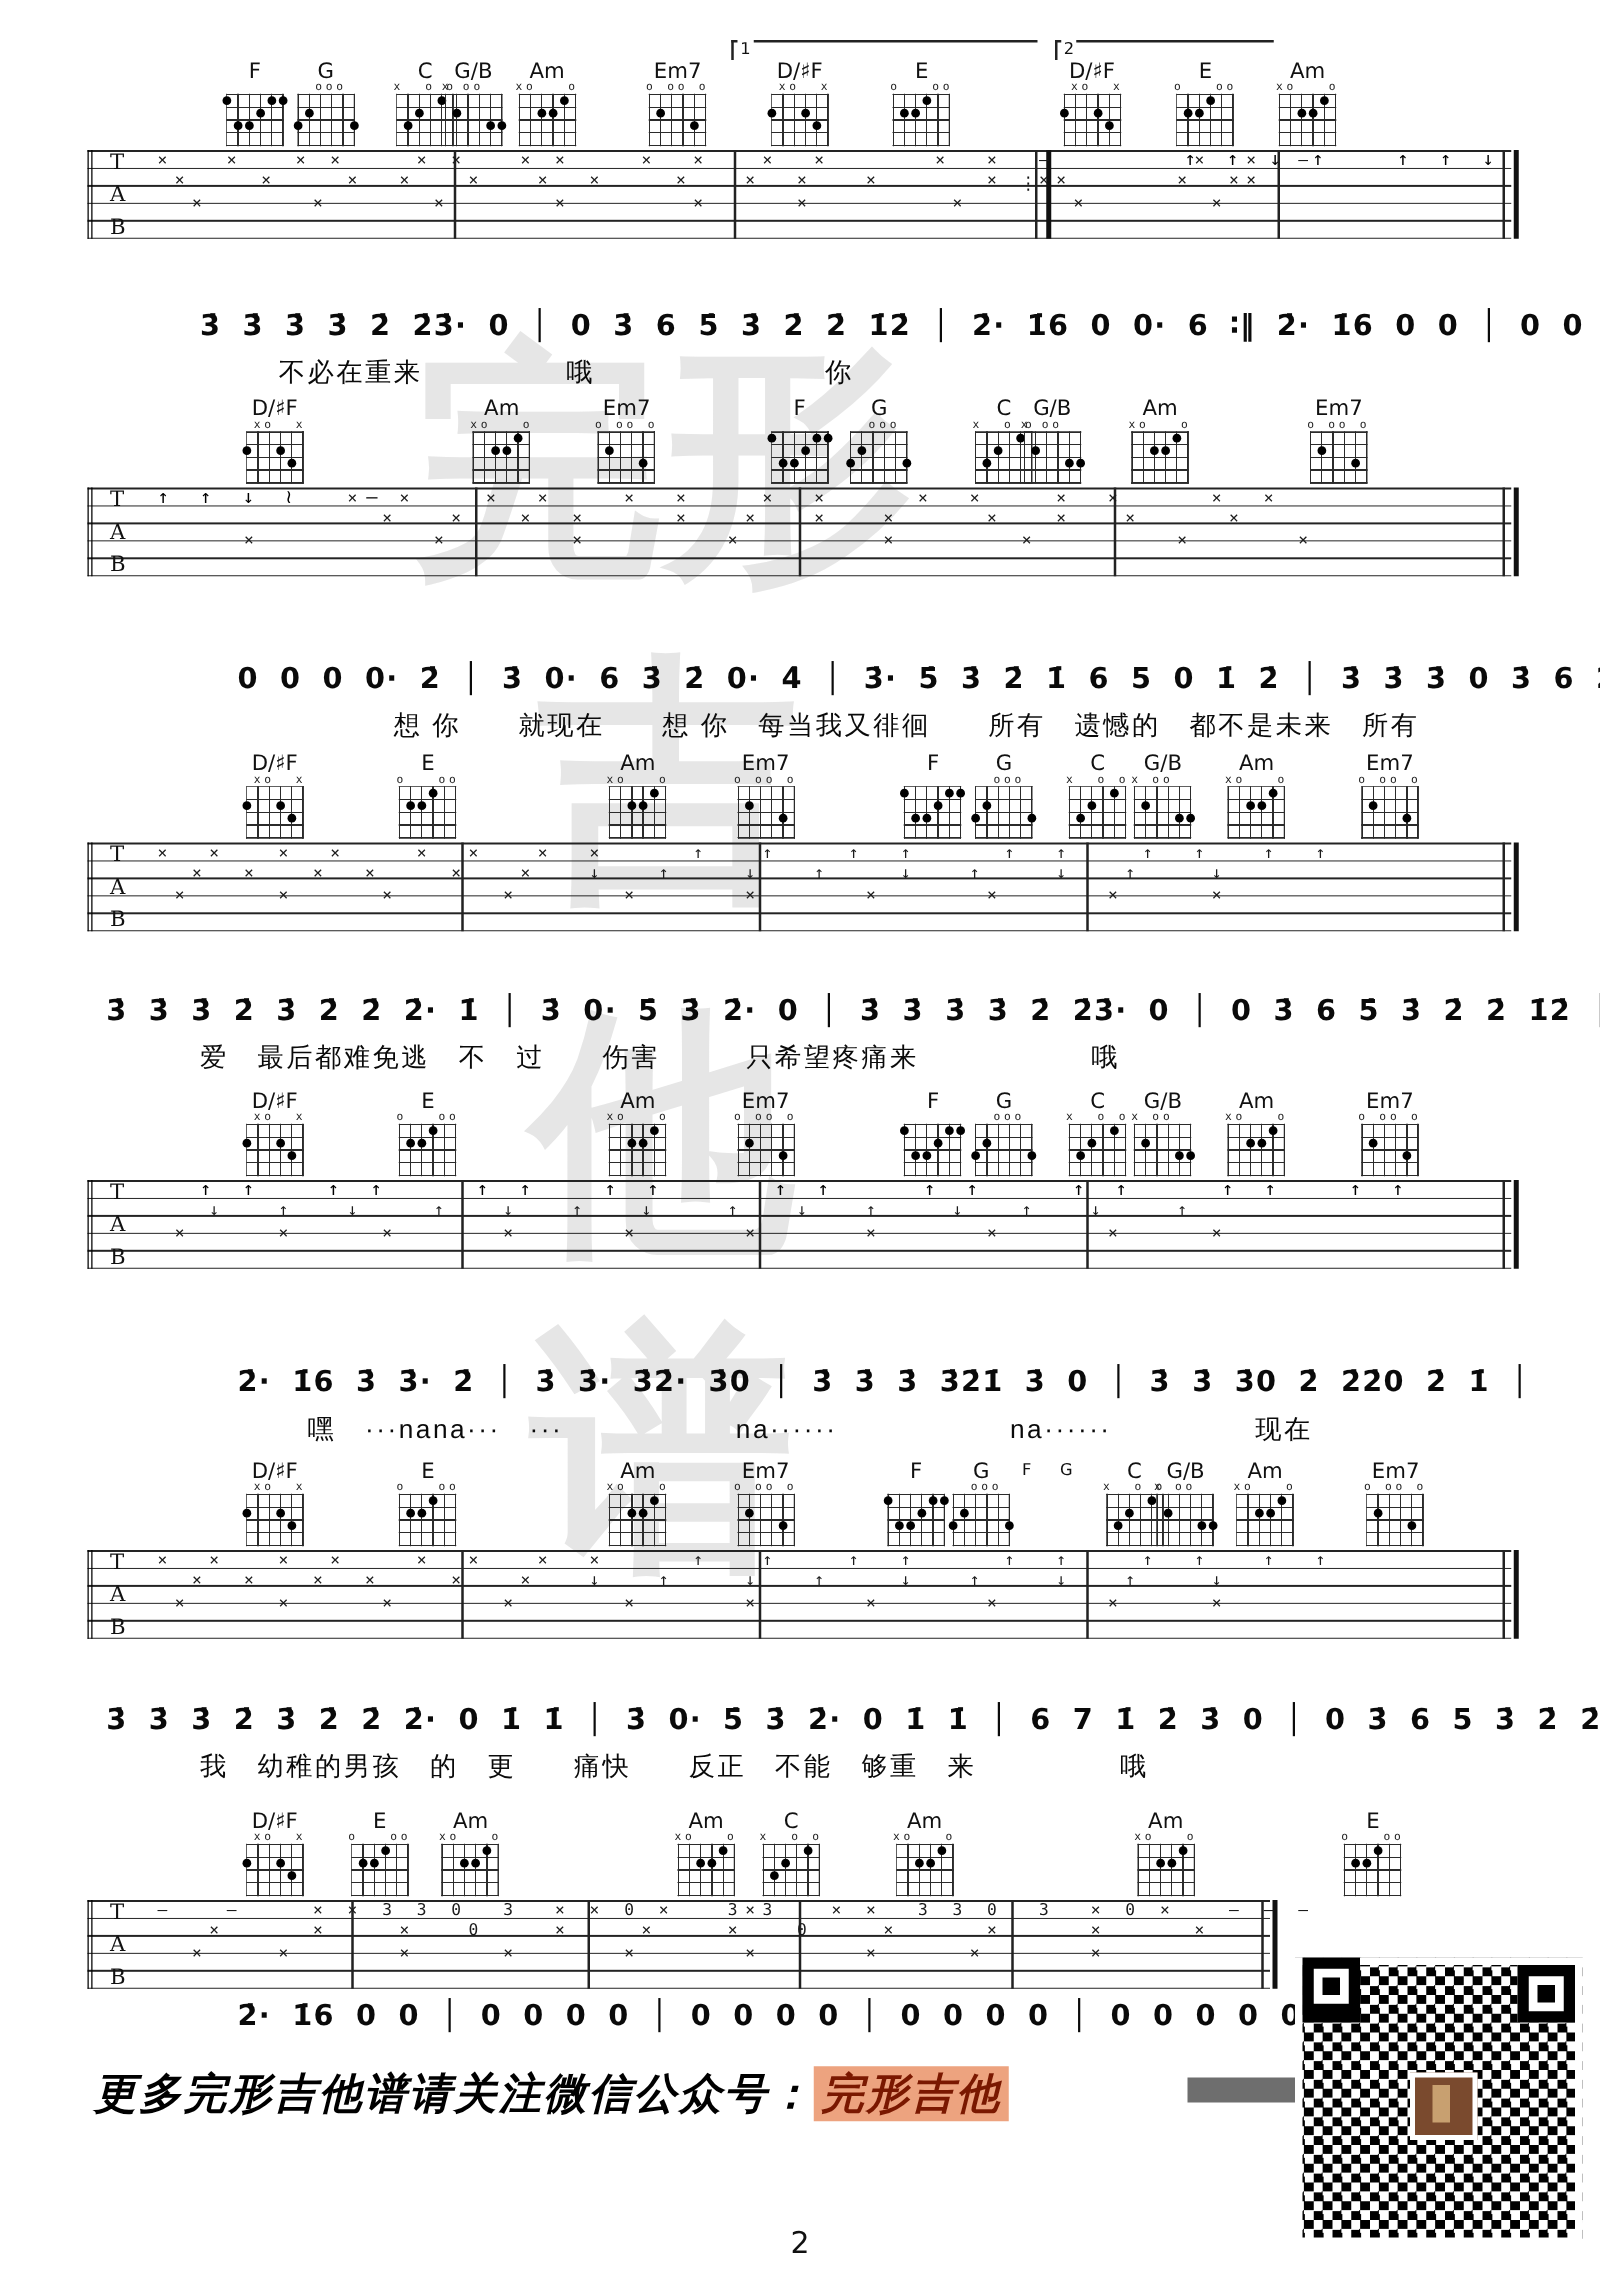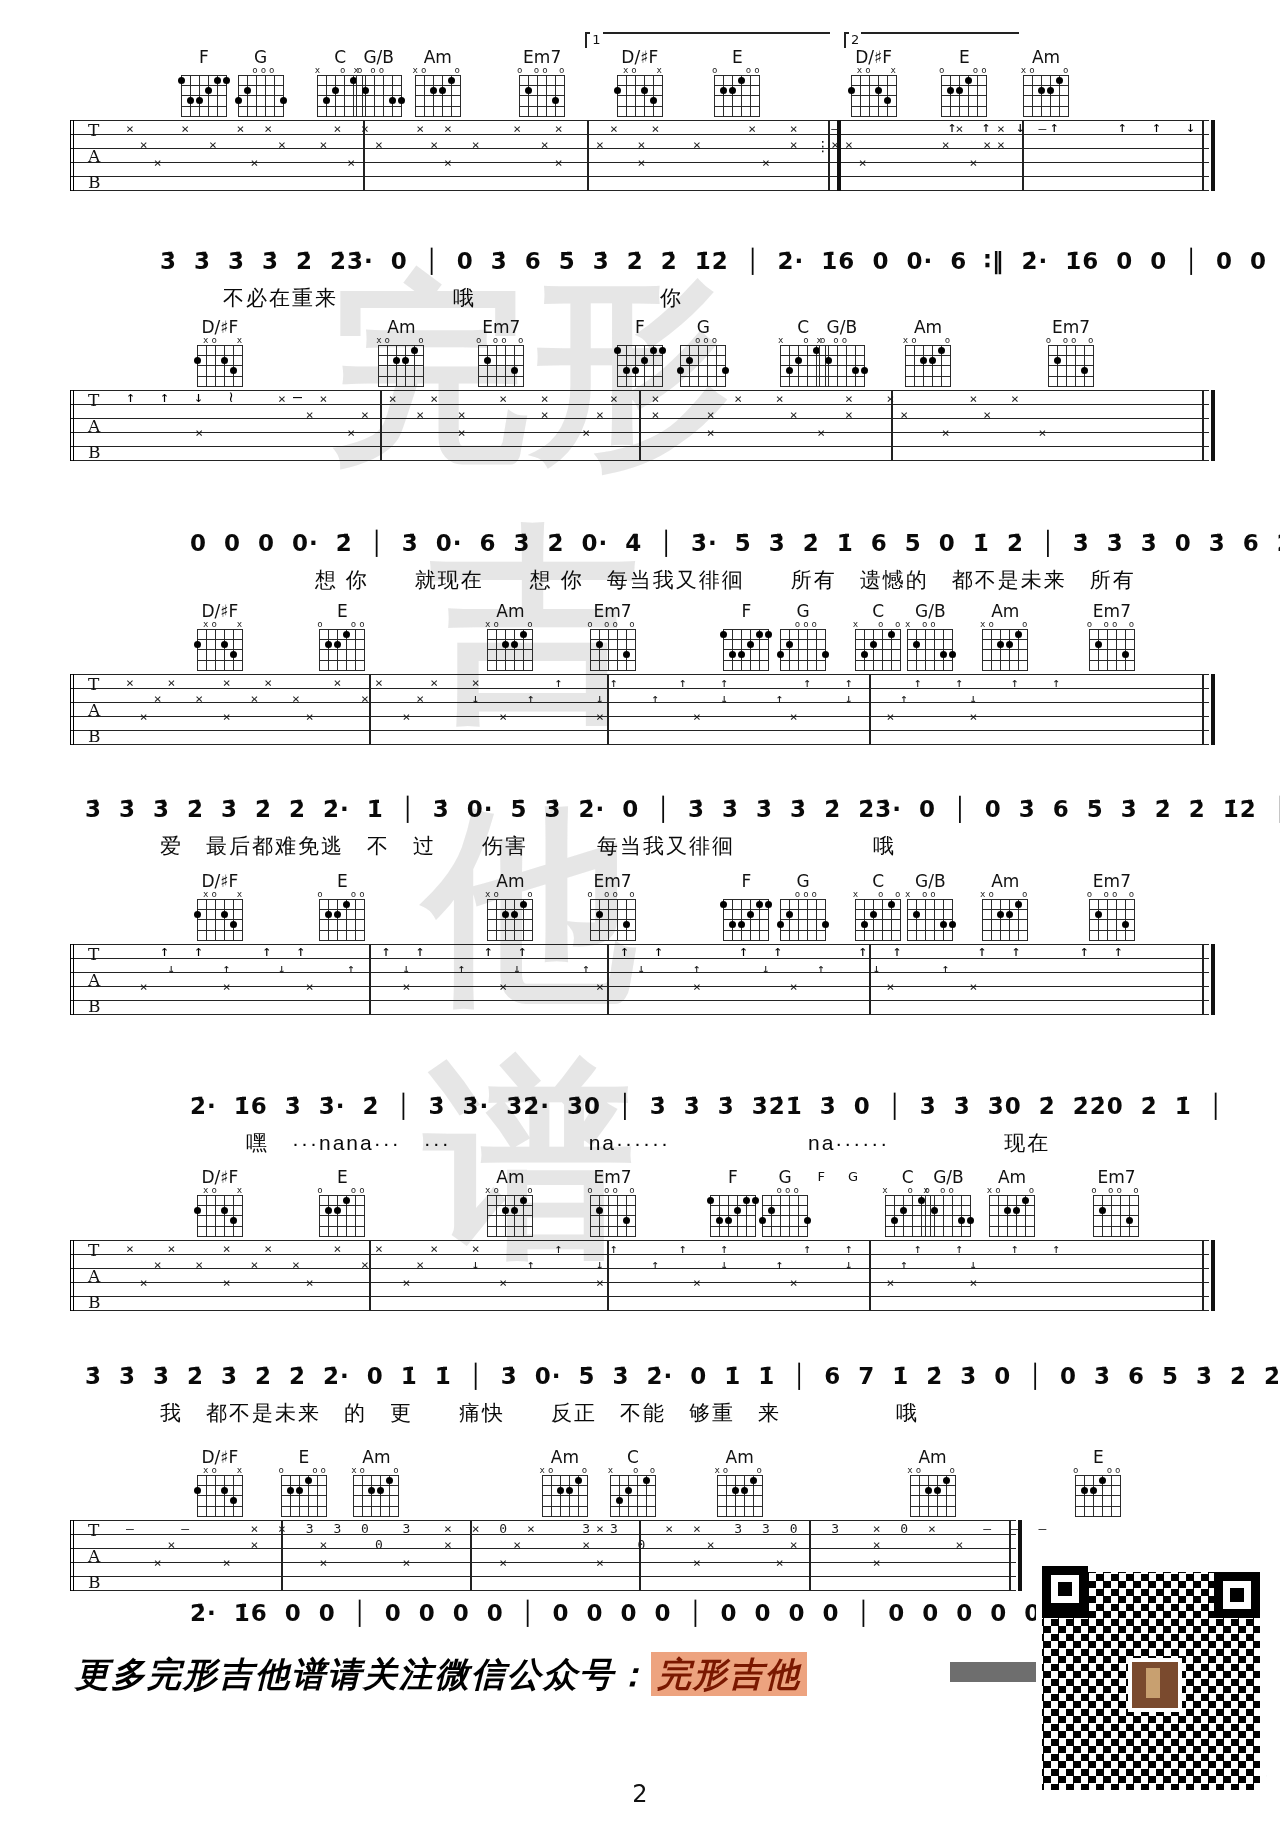--- a/index.html
+++ b/index.html
@@ -389,21 +389,21 @@
           <div class="tab">T<br>A<br>B</div>
           <div class="bl" style="left: 26%;"></div>
           <div class="bl" style="left: 47%;"></div>
           <div class="bl" style="left: 70%;"></div>
           <div class="bl dbl" style="left: calc(100% - 7px);"></div>
           <div class="mrow " style="top: 1px;">×  ×   ×  ×    ×  ×   ×  ×     ↑   ↑    ↑  ↑     ↑  ↑    ↑  ↑   ↑  ↑</div>
           <div class="mrow " style="top: 17px;">  ×  ×   ×  ×    ×   ×   ↓   ↑    ↓   ↑    ↓   ↑    ↓   ↑    ↓</div>
           <div class="mrow " style="top: 35px;"> ×     ×     ×      ×      ×      ×      ×      ×      ×     ×</div>
         </div>
         <div class="jp" style="left: 15px; top: 204px;">3̇ 3̇ 3̇ 2̇ 3̇ 2̇ 2̇ 2̇· 1̇ │ 3̇ 0· 5̇ 3̇ 2̇· 0 │ 3̇ 3̇ 3̇ 3̇ 2̇ 2̇3̇· 0 │ 0 3̇ 6 5̇ 3̇ 2̇ 2̇ 1̇2̇ │</div>
-        <div class="ly" style="left: 90px; top: 240px;">爱　最后都难免逃　不　过　　伤害　　　每当我又徘徊　　　　　　哦</div>
+        <div class="ly" style="left: 90px; top: 240px;">爱　最后都难免逃　不　过　　伤害　　　只希望疼痛来　　　　　　哦</div>
       </div>
     </div>
     <div class="system" style="top: 862px; height: 300px;">
       <div class="content">
         <div class="chord" style="left: calc(13.2% - 26px); top: 10px;">
           <div class="cname">D/♯F</div>
           <div class="mk"> xo  x</div>
           <div class="grid">
             <span class="dot" style="left: -3px; top: 12.2px;"></span>
             <span class="dot" style="left: 24px; top: 12.2px;"></span>
@@ -609,21 +609,21 @@
           <div class="tab">T<br>A<br>B</div>
           <div class="bl" style="left: 26%;"></div>
           <div class="bl" style="left: 47%;"></div>
           <div class="bl" style="left: 70%;"></div>
           <div class="bl dbl" style="left: calc(100% - 7px);"></div>
           <div class="mrow " style="top: 1px;">×  ×   ×  ×    ×  ×   ×  ×     ↑   ↑    ↑  ↑     ↑  ↑    ↑  ↑   ↑  ↑</div>
           <div class="mrow " style="top: 17px;">  ×  ×   ×  ×    ×   ×   ↓   ↑    ↓   ↑    ↓   ↑    ↓   ↑    ↓</div>
           <div class="mrow " style="top: 35px;"> ×     ×     ×      ×      ×      ×      ×      ×      ×     ×</div>
         </div>
         <div class="jp" style="left: 15px; top: 205px;">3̇ 3̇ 3̇ 2̇ 3̇ 2̇ 2̇ 2̇· 0 1̇ 1̇ │ 3̇ 0· 5̇ 3̇ 2̇· 0 1̇ 1̇ │ 6 7 1̇ 2̇ 3̇ 0 │ 0 3̇ 6 5 3̇ 2̇ 2̇ 1̇2̇ │</div>
-        <div class="ly" style="left: 90px; top: 241px;">我　都不是未来　的　更　　痛快　　反正　不能　够重　来　　　　　哦</div>
+        <div class="ly" style="left: 90px; top: 241px;">我　幼稚的男孩　的　更　　痛快　　反正　不能　够重　来　　　　　哦</div>
       </div>
     </div>
     <div class="system" style="top: 1438px; height: 300px;">
       <div class="content">
         <div class="chord" style="left: calc(13.2% - 26px); top: 10px;">
           <div class="cname">D/♯F</div>
           <div class="mk"> xo  x</div>
           <div class="grid">
             <span class="dot" style="left: -3px; top: 12.2px;"></span>
             <span class="dot" style="left: 24px; top: 12.2px;"></span>

